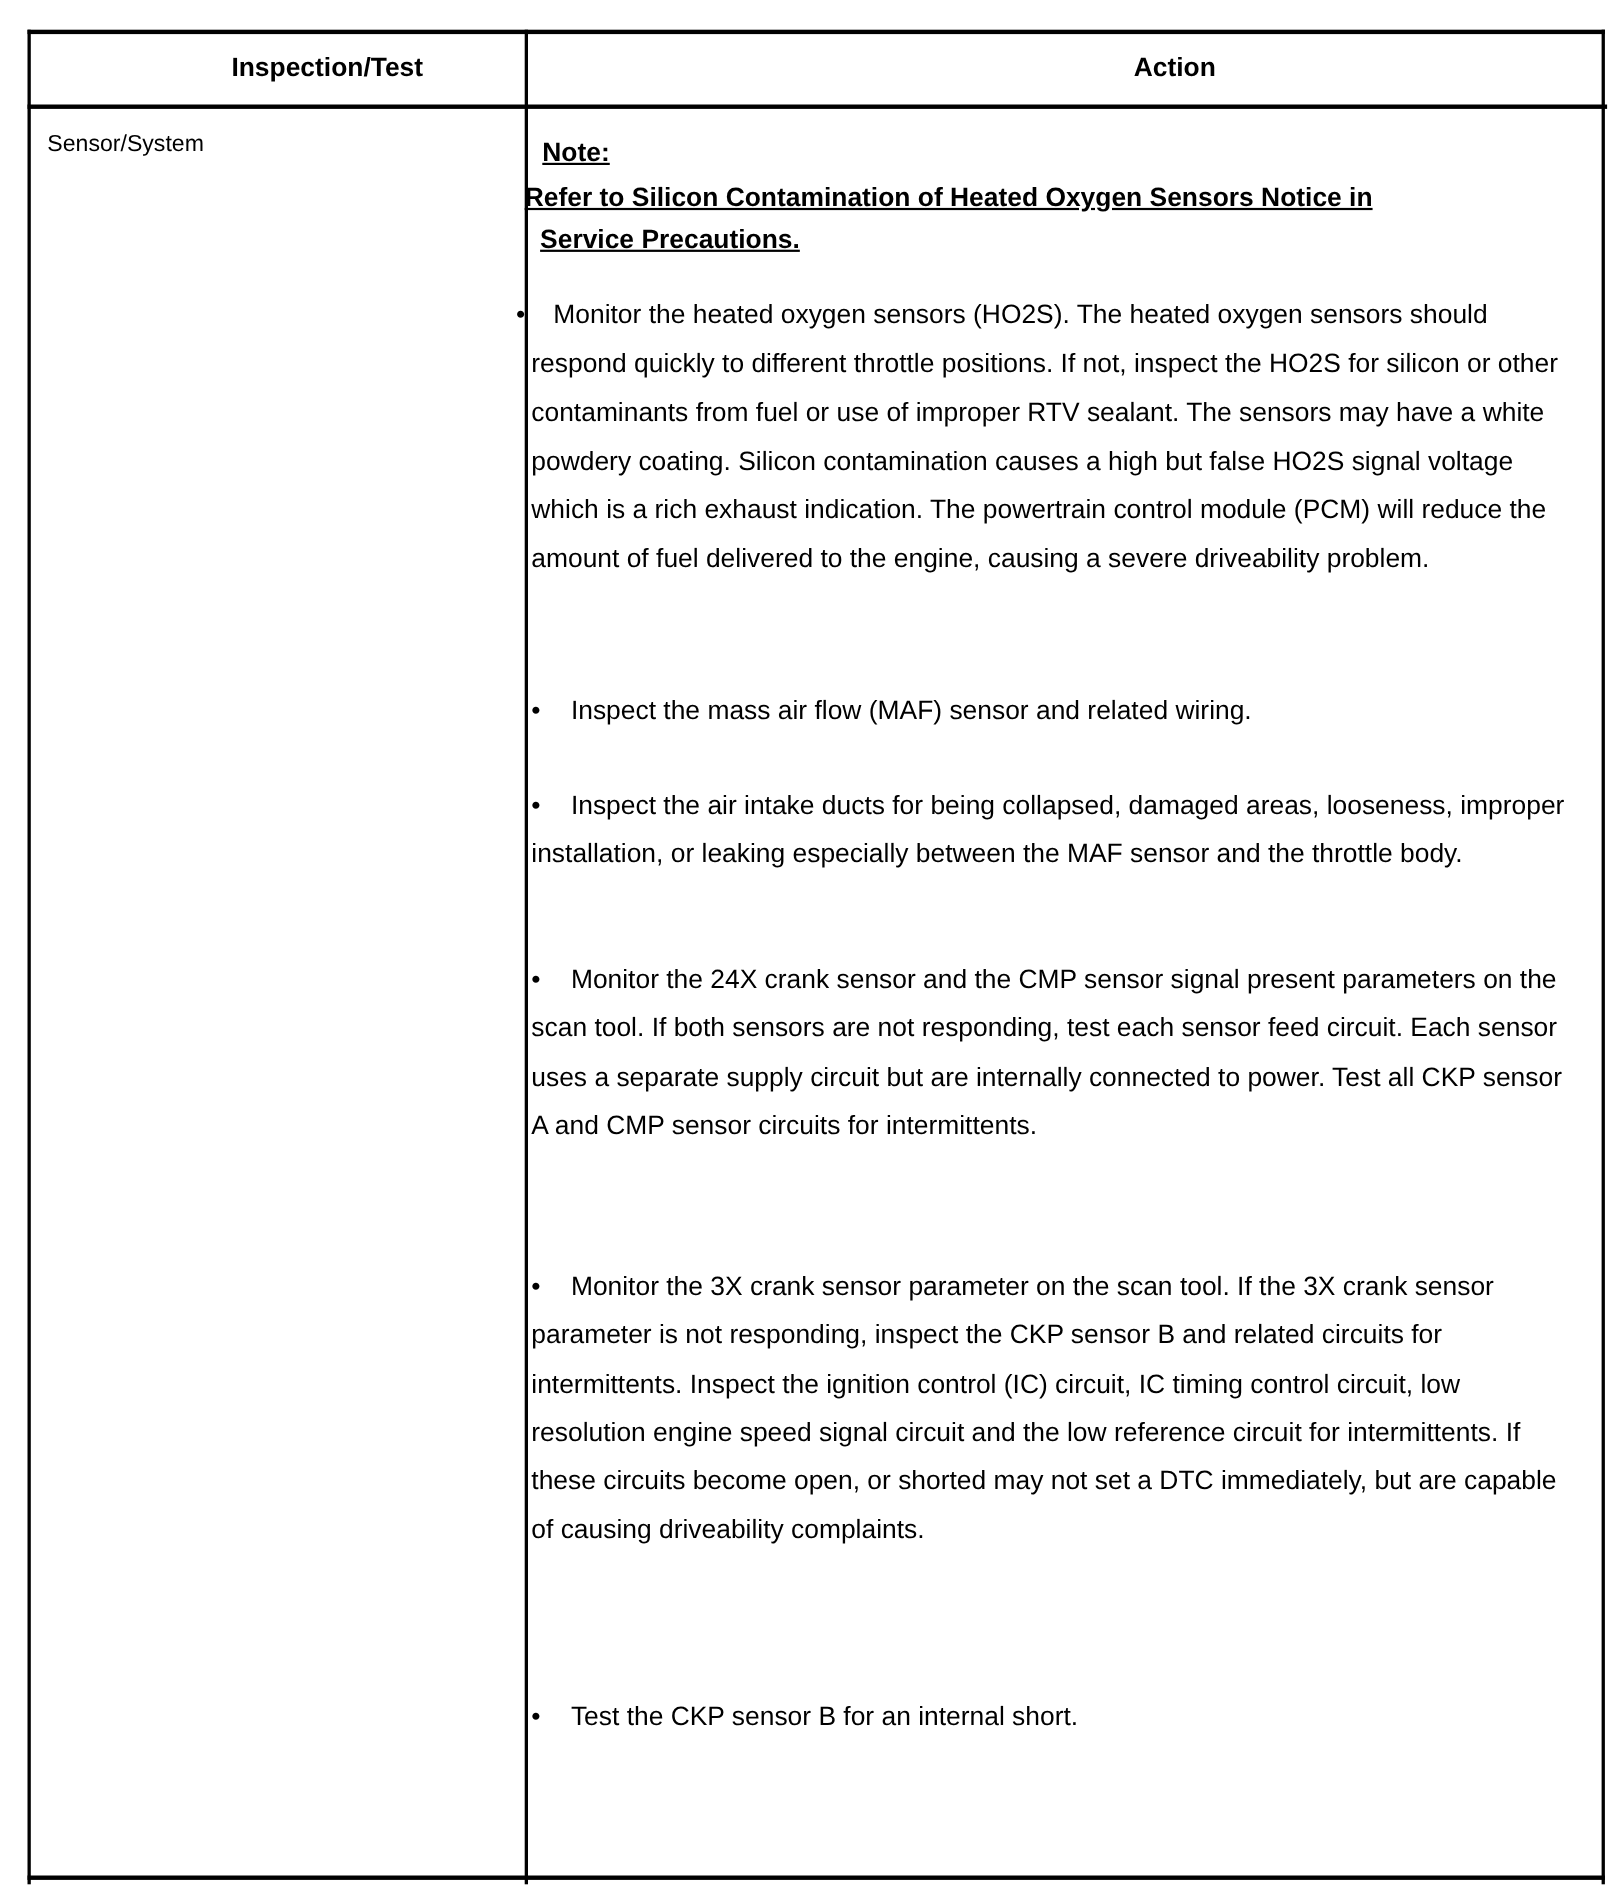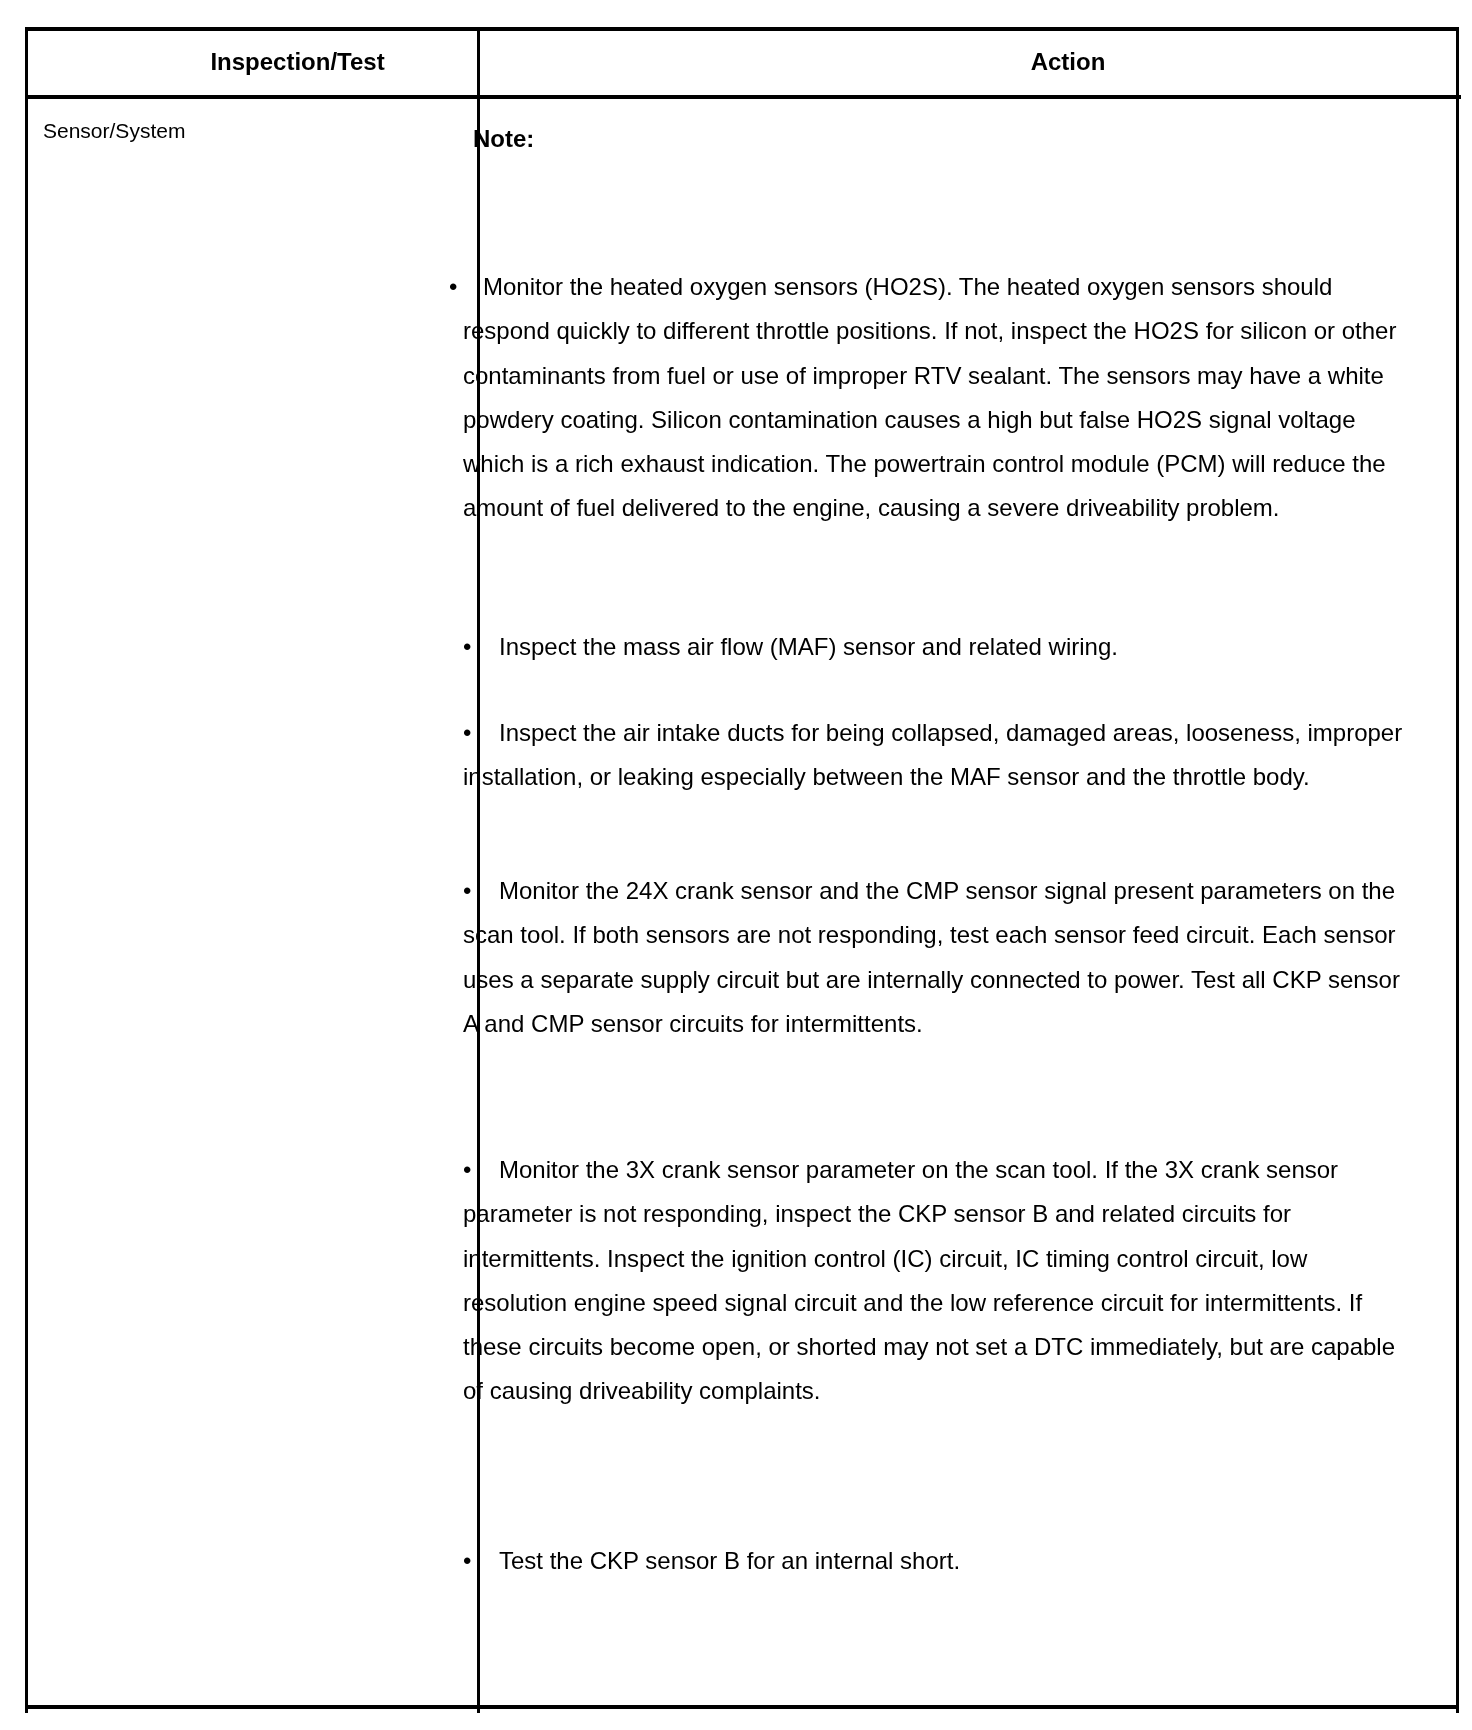--- a/index.html
+++ b/index.html
@@ -4,21 +4,21 @@
 <style>
   html, body { margin: 0; padding: 0; background: #ffffff; }
   body { width: 1472px; height: 1730px; position: relative; overflow: hidden;
          font-family: "Liberation Sans", sans-serif; color: #000; }
   .table { position: absolute; left: 25px; top: 27px; width: 1434px; }
   .hline { position: absolute; background: #000; }
   .vline { position: absolute; background: #000; }
   .hdr { position: absolute; top: 0; height: 70px; display: flex; align-items: center; justify-content: center;
          font-weight: bold; font-size: 24px; }
   .cell-left { position: absolute; left: 18px; top: 92px; font-size: 21px; }
-  .action { position: absolute; left: 432px; top: 90px; width: 940px; font-size: 24px; line-height: 44px; }
+  .action { position: absolute; left: 452px; top: 90px; width: 940px; font-size: 24px; line-height: 44px; text-decoration: underline; }
   .note-label { font-weight: bold; margin-left: 16px; line-height: 44px; }
   .note-text { font-weight: bold; line-height: 38px; }
   .note-text .l1 { display: block; margin-left: 0; }
   .note-text .l2 { display: block; margin-left: 14px; }
   .item { position: absolute; left: 0; width: 960px; line-height: 44.3px; }
   .item p { margin: 0; padding-left: 6px; }
   .bullet { display: inline-block; width: 36px; text-align: left; }
   .first-bullet { margin-left: -14px; width: 34px; }
 </style>
 </head>
@@ -34,20 +34,24 @@
   <div class="vline" style="left:452px; top:0; width:3px; height:1686px;"></div>
   <div class="vline" style="left:1431px; top:0; width:3px; height:1686px;"></div>
 
   <div class="hdr" style="left:3px; width:449px;padding-left:45px;">Inspection/Test</div>
   <div class="hdr" style="left:455px; width:1176px;">Action</div>
 
   <div class="cell-left">Sensor/System</div>
 
   <div class="action">
     <div class="note-label">Note:</div>
+    <div class="note-text">
+      <span class="l1">Refer to Silicon Contamination of Heated Oxygen Sensors Notice in</span>
+      <span class="l2">Service Precautions.</span>
+    </div>
 
     <div class="item" style="top:148px;">
       <p><span class="bullet first-bullet">•</span><span>Monitor the heated oxygen sensors (HO2S). The heated oxygen sensors should respond quickly to different throttle positions. If not, inspect the HO2S for silicon or other contaminants from fuel or use of improper RTV sealant. The sensors may have a white powdery coating. Silicon contamination causes a high but false HO2S signal voltage which is a rich exhaust indication. The powertrain control module (PCM) will reduce the amount of fuel delivered to the engine, causing a severe driveability problem.</span></p>
     </div>
 
     <div class="item" style="top:508px;">
       <p><span class="bullet">•</span><span>Inspect the mass air flow (MAF) sensor and related wiring.</span></p>
     </div>
 
     <div class="item" style="top:594px;">

